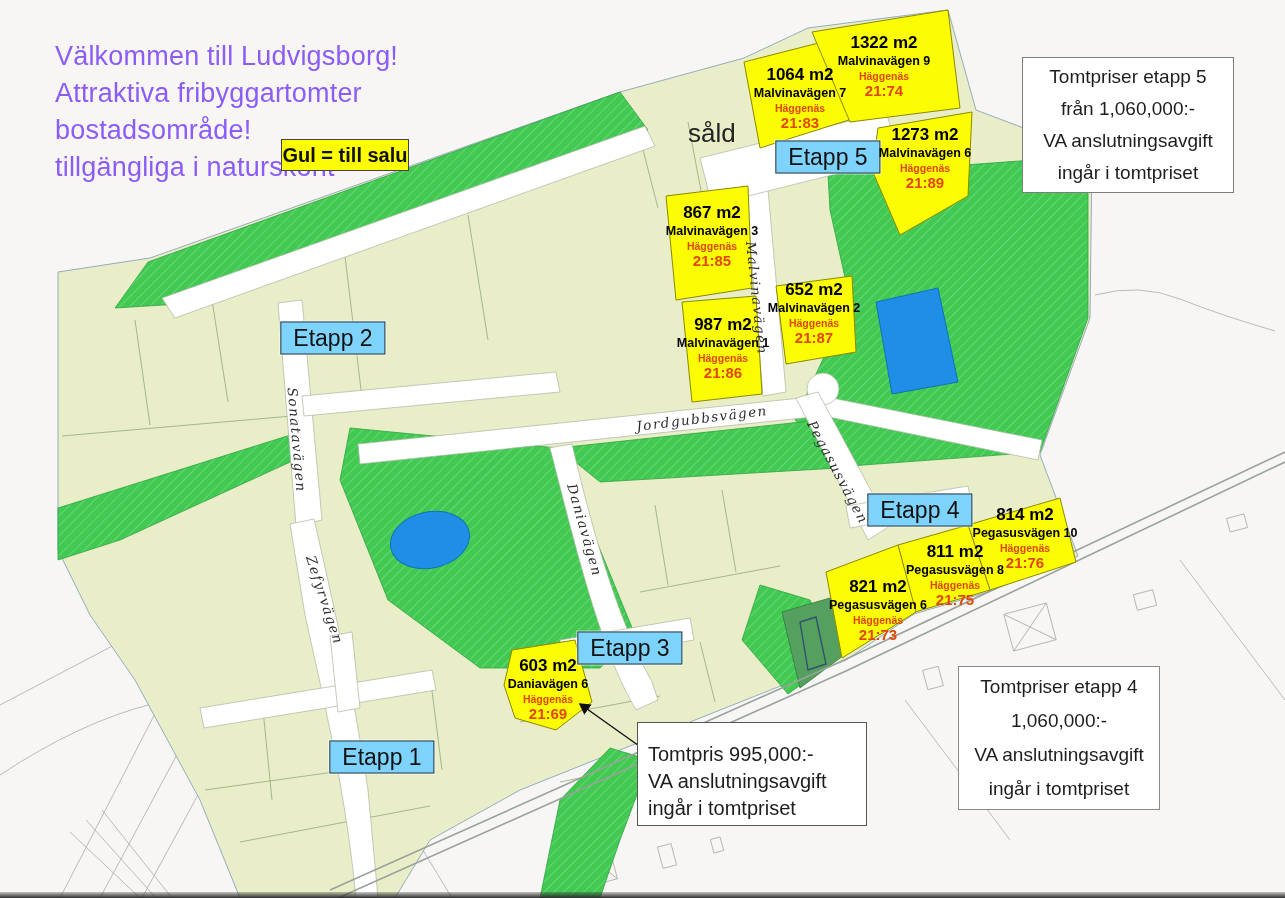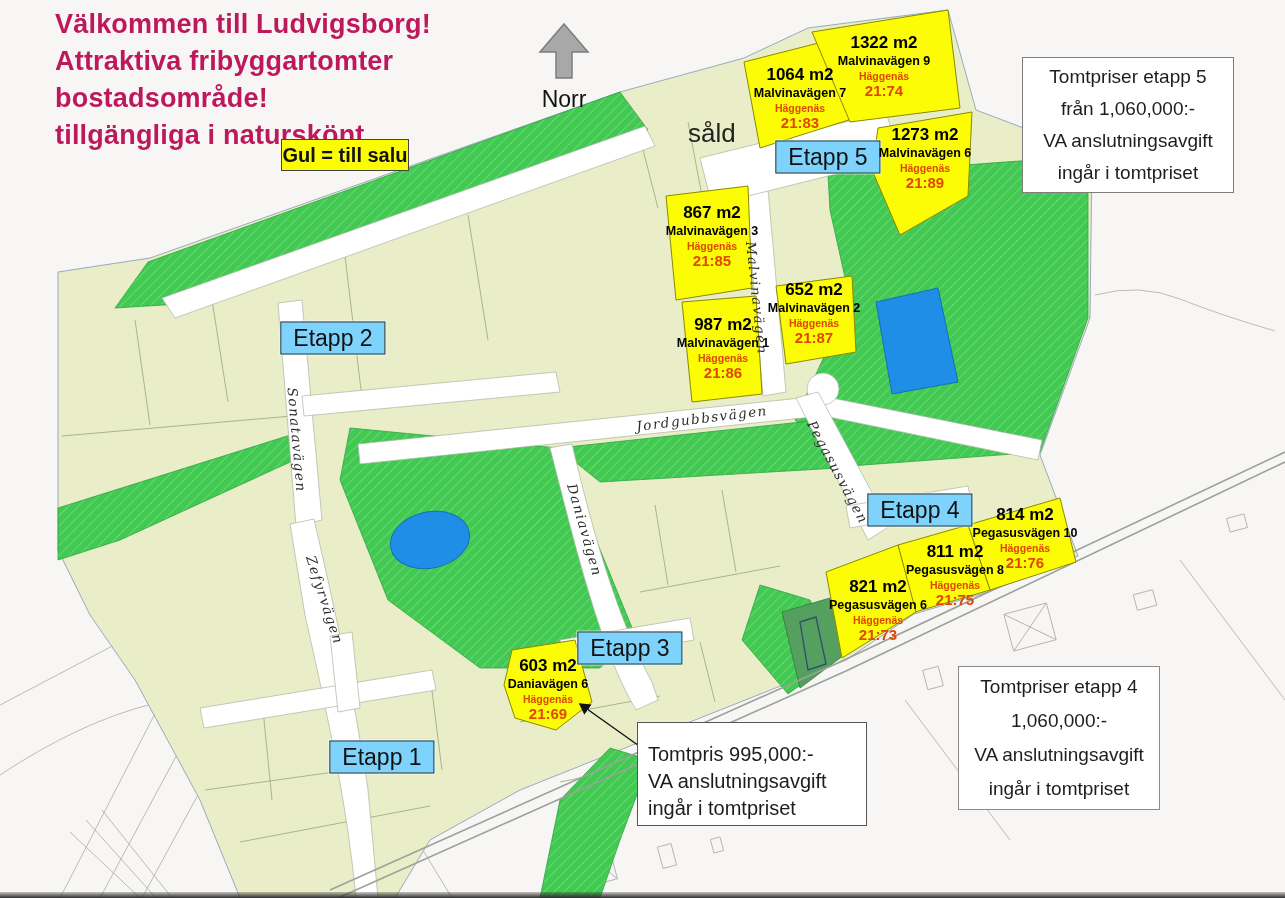--- a/index.html
+++ b/index.html
@@ -1,21 +1,21 @@
 <!DOCTYPE html>
 <html style="--c-yellow: #fcfc05; --c-green: #41c952; --c-green-dark: #56a05f; --c-khaki: #e9eec9; --c-water: #1e8ee6; --c-road: #ffffff; --c-red-text: #e04800; --c-bg: #f7f6f4;"><head>
 <meta charset="utf-8">
 <style>
   html,body{margin:0;padding:0;}
   body{font-family:"Liberation Sans", sans-serif;}
   .page{position:relative;width:1285px;height:898px;background:#f7f6f4;overflow:hidden;}
   .layer{position:absolute;left:0;top:0;width:1285px;height:898px;}
   svg{display:block;}
 
-  .title{position:absolute;left:55px;top:6px;width:450px;font-size:27px;font-weight:bold;color:#be185d;line-height:37px;letter-spacing:.2px;}
+  .title{position:absolute;left:55px;top:38px;width:450px;font-size:27px;font-weight:normal;color:#8b5cf6;line-height:37px;letter-spacing:.2px;}
   .legend{position:absolute;left:281px;top:139px;width:126px;height:30px;background:var(--c-yellow,#fcfc05);border:1.5px solid #444;
           display:flex;align-items:center;justify-content:center;font-size:20px;font-weight:bold;color:#111;}
 
   .north{position:absolute;left:533px;top:20px;width:62px;text-align:center;}
   .north .word{font-size:23px;color:#111;margin-top:4px;}
 
   .stage{position:absolute;transform:translate(-50%,-50%);background:#7dd3fc;border:1.6px solid #3a3a3a;
          padding:2px 12px;font-size:23px;color:#111;white-space:nowrap;box-shadow:0 0 0 1px rgba(255,255,255,.6);}
 
   .street{position:absolute;transform-origin:center;font-family:"DejaVu Serif", serif;font-style:italic;
@@ -182,26 +182,20 @@
 
   <div class="title">
     <div>Välkommen till Ludvigsborg!</div>
     <div>Attraktiva fribyggartomter</div>
     <div>bostadsområde!</div>
     <div>tillgängliga i naturskönt</div>
   </div>
 
   <div class="legend">Gul = till salu</div>
 
-  <div class="north">
-    <svg width="62" height="62" viewBox="0 0 62 62">
-      <path d="M31,4 L55,32 L39,32 L39,58 L23,58 L23,32 L7,32 Z" fill="#a8a8a8" stroke="#7c7c7c" stroke-width="1.5"></path>
-    </svg>
-    <div class="word">Norr</div>
-  </div>
 
   <div class="stage" style="left:382px;top:757px;">Etapp 1</div>
   <div class="stage" style="left:333px;top:338px;padding-left:12px;">Etapp 2</div>
   <div class="stage" style="left:630px;top:648px;">Etapp 3</div>
   <div class="stage" style="left:920px;top:510px;">Etapp 4</div>
   <div class="stage" style="left:828px;top:157px;">Etapp 5</div>
 
   <div class="street" style="left:297px;top:440px;transform:translate(-50%,-50%) rotate(85deg);">Sonatavägen</div>
   <div class="street" style="left:325px;top:600px;transform:translate(-50%,-50%) rotate(72deg);">Zefyrvägen</div>
   <div class="street" style="left:585px;top:530px;transform:translate(-50%,-50%) rotate(74deg);">Daniavägen</div>

